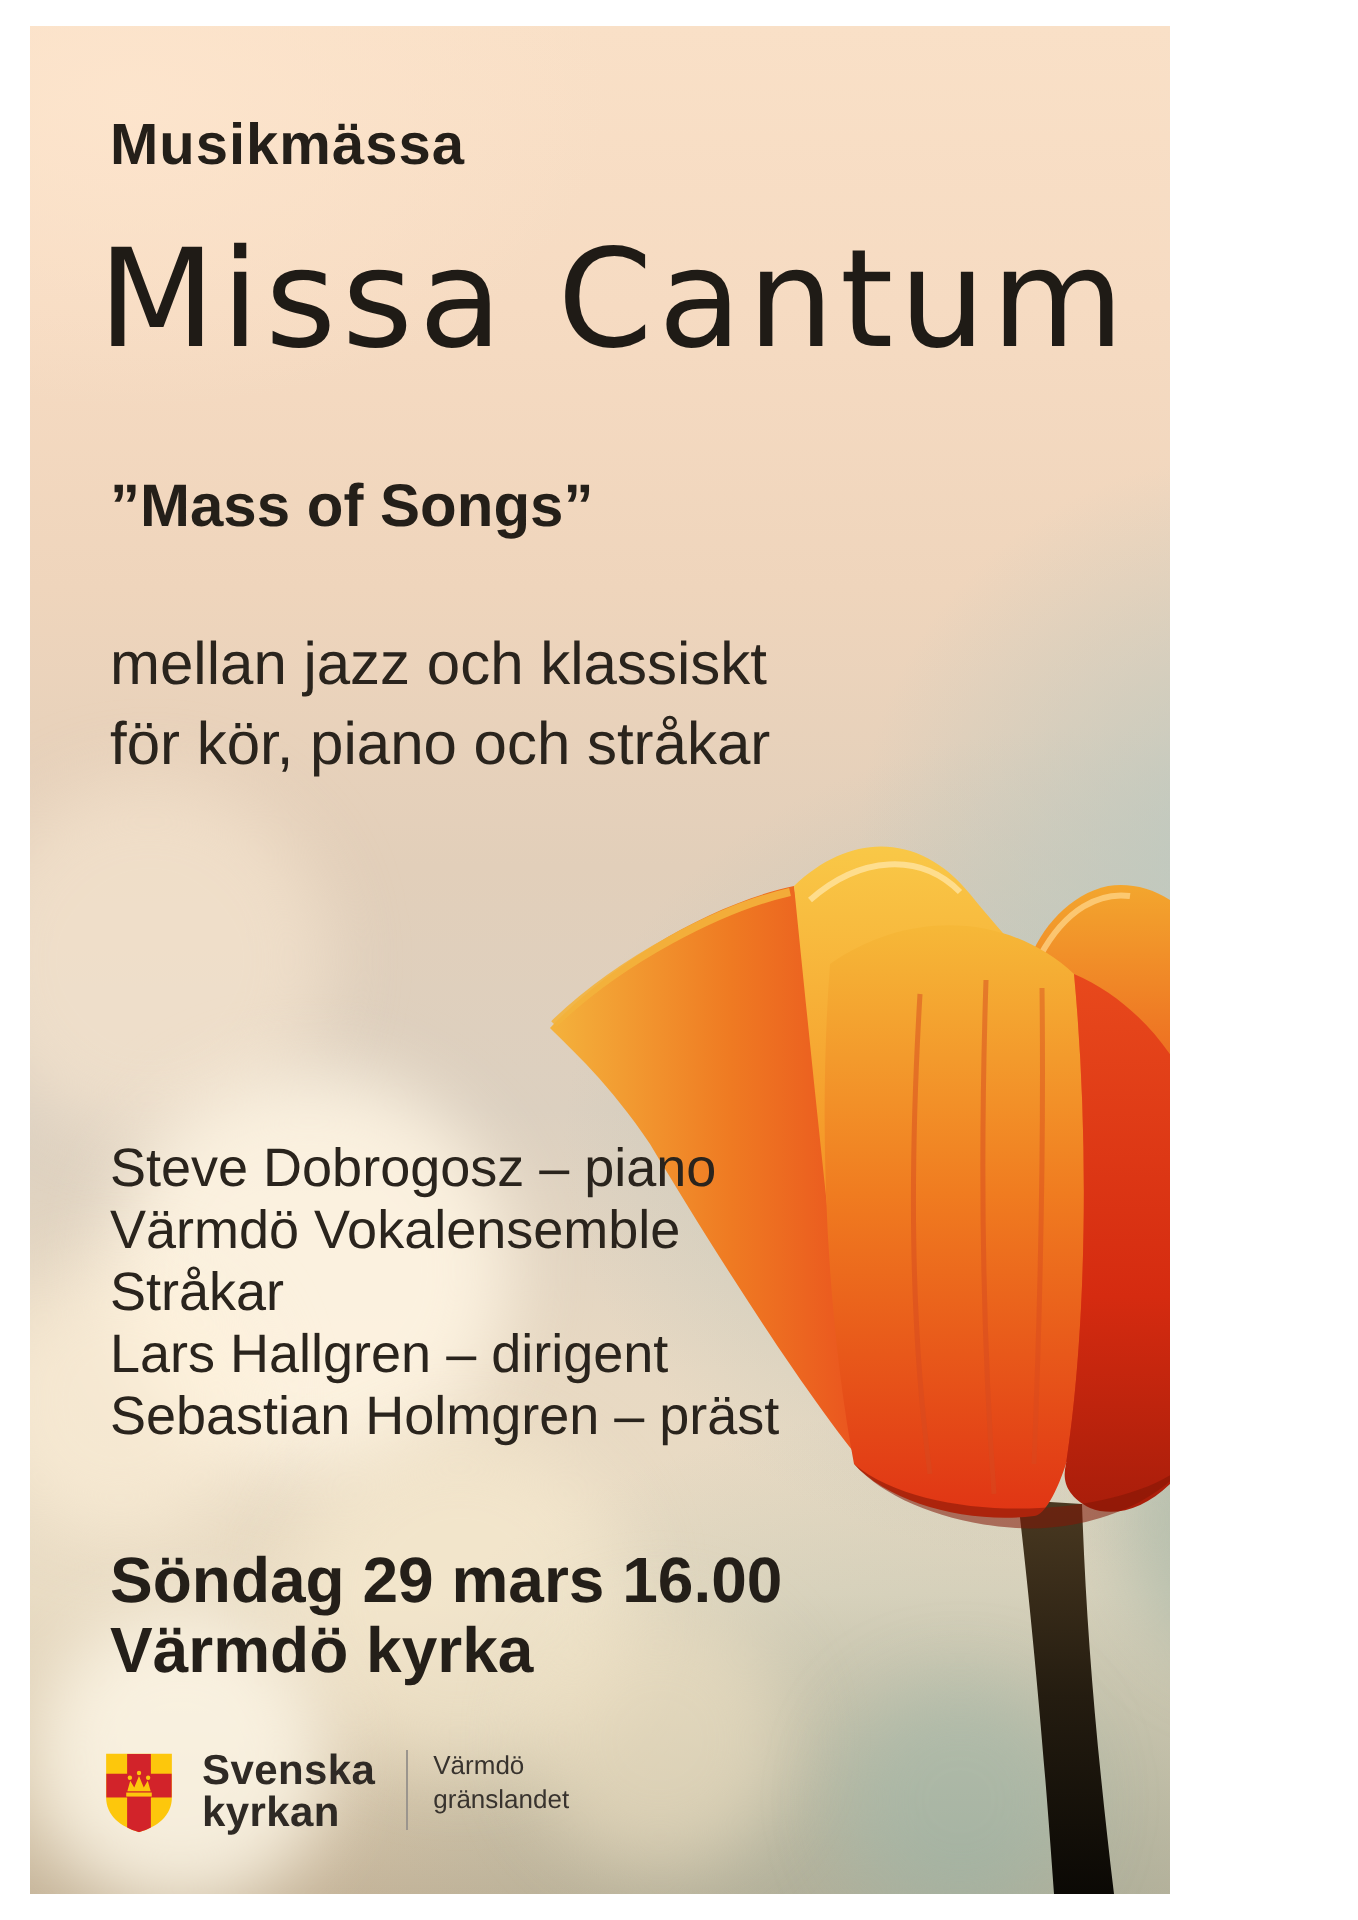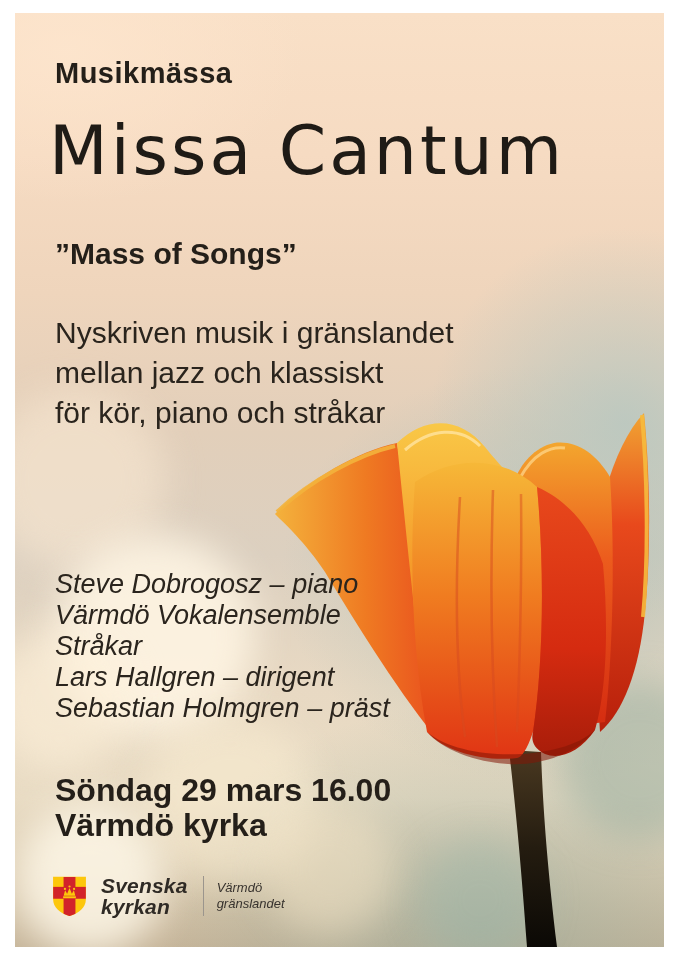--- a/index.html
+++ b/index.html
@@ -1,17 +1,17 @@
 <!DOCTYPE html>
 <html><head>
 <meta charset="utf-8">
 <style>
   html,body{margin:0;padding:0;}
   body{width:679px;height:960px;background:#ffffff;font-family:"Liberation Sans",sans-serif;}
-  .page{position:relative;width:679px;height:960px;background:#ffffff;overflow:hidden;}
+  .page{position:relative;width:585px;height:960px;background:#ffffff;overflow:hidden;}
   .poster{position:absolute;left:15px;top:13px;width:649px;height:934px;overflow:hidden;
     background:
       radial-gradient(circle 280px at 94% 44%, rgba(186,200,192,0.90), rgba(186,200,192,0) 70%),
       radial-gradient(ellipse 380px 300px at 82% 60%, rgba(175,192,183,0.75), rgba(175,192,183,0) 70%),
       radial-gradient(ellipse 430px 300px at 72% 98%, rgba(148,170,156,0.55), rgba(148,170,156,0) 75%),
       radial-gradient(ellipse 340px 220px at 8% 4%, rgba(253,229,205,0.9), rgba(253,229,205,0) 70%),
       linear-gradient(180deg,#f9e0c7 0%,#f6dbc2 15%,#efd5bc 30%,#e2cfba 45%,#dcd0c0 58%,#e8d9c3 72%,#e9dcc4 84%,#d6c6ab 94%,#c6b59a 100%);
   }
   .bokeh{position:absolute;border-radius:50%;filter:blur(18px);}
   .b1{left:40px;top:522px;width:200px;height:200px;background:rgba(255,246,228,0.85);}
@@ -21,23 +21,23 @@
   .b5{left:250px;top:792px;width:130px;height:130px;background:rgba(246,230,200,0.50);}
   .b6{left:545px;top:667px;width:160px;height:160px;background:rgba(148,172,158,0.50);}
   .b7{left:405px;top:827px;width:120px;height:120px;background:rgba(158,182,168,0.45);}
   .b8{left:-30px;top:377px;width:180px;height:180px;background:rgba(248,232,210,0.60);}
   .tulip{position:absolute;left:250px;top:389px;width:400px;height:545px;}
   .txt{position:absolute;color:#241f19;}
   .kicker{left:40px;top:44px;font-size:29px;font-weight:700;letter-spacing:0.5px;}
   .title{left:34px;top:98px;font-size:68px;font-weight:400;font-family:"DejaVu Sans",sans-serif;letter-spacing:3px;color:#1f1b16;white-space:nowrap;}
   .subtitle{left:40px;top:198px;font-size:30px;font-weight:700;line-height:37px;margin-top:24px;}
   .description{left:40px;top:300px;font-size:30px;font-weight:400;line-height:40px;color:#2a241d;}
-  .credits{left:40px;top:556px;font-size:27px;font-style:italic;line-height:31px;color:#2a241d;}
+  .credits{left:40px;top:556px;font-size:27px;line-height:31px;color:#2a241d;}
   .event{left:40px;top:760px;font-size:32px;font-weight:700;line-height:35px;}
-  .footer{position:absolute;left:36px;top:862px;display:flex;align-items:center;font-style:italic;}
+  .footer{position:absolute;left:36px;top:862px;display:flex;align-items:flex-start;}
   .shield{width:37px;height:42px;flex:0 0 auto;}
   .org{margin-left:13px;font-size:21px;font-weight:700;line-height:21px;color:#2f2a25;letter-spacing:0.2px;}
   .divider{width:1px;height:40px;background:#9b958d;margin:0 13px 0 15px;}
   .parish{font-size:13px;line-height:16.5px;color:#38332e;font-weight:400;}
 </style>
 </head>
 <body>
 
 <div class="page">
   <div class="poster">
@@ -107,21 +107,20 @@
     </svg>
 
     <div class="txt kicker">Musikmässa</div>
     <div class="txt title">Missa Cantum</div>
 
     <div class="txt subtitle">
       <div>”Mass of Songs”</div>
     </div>
 
     <div class="txt description">
-      <div>Nyskriven musik i gränslandet</div>
       <div>mellan jazz och klassiskt</div>
       <div>för kör, piano och stråkar</div>
     </div>
 
     <div class="txt credits">
       <div>Steve Dobrogosz – piano</div>
       <div>Värmdö Vokalensemble</div>
       <div>Stråkar</div>
       <div>Lars Hallgren – dirigent</div>
       <div>Sebastian Holmgren – präst</div>

